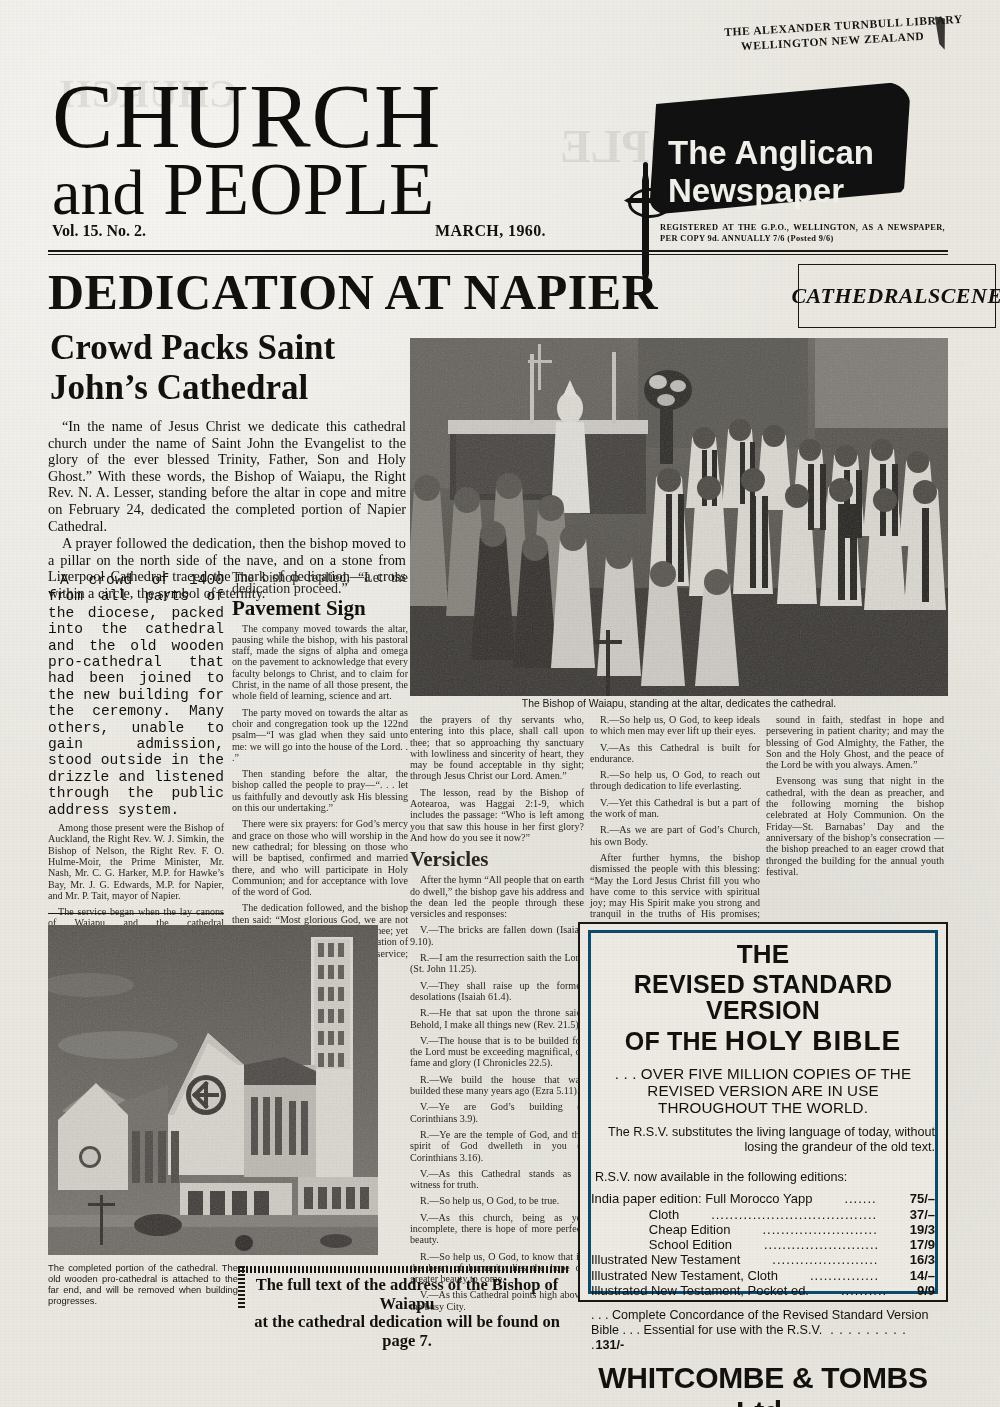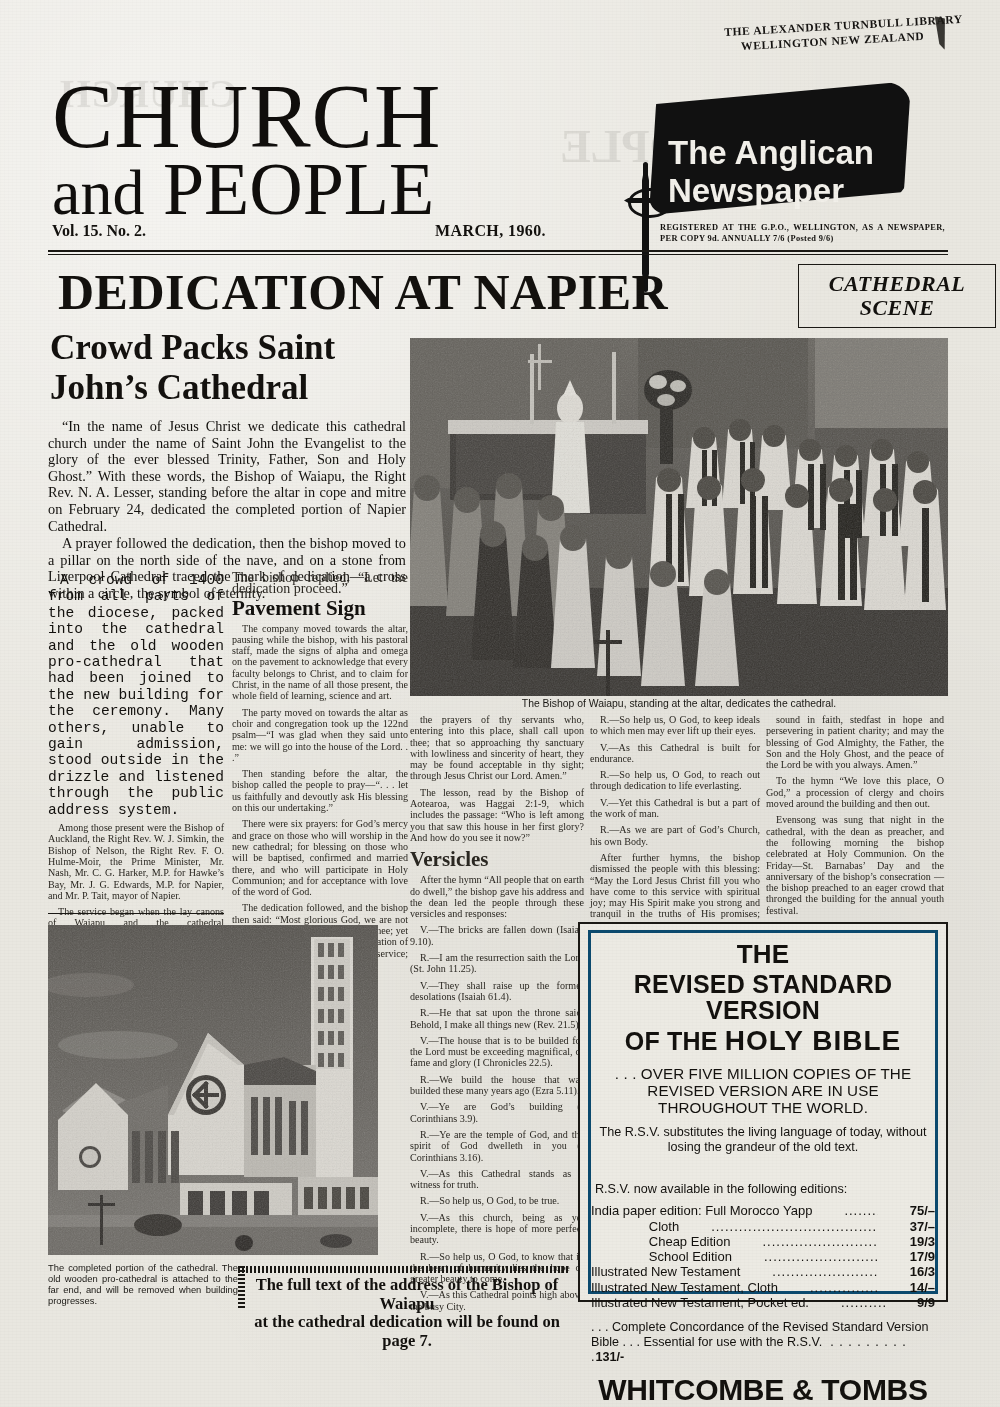--- a/index.html
+++ b/index.html
@@ -63,24 +63,24 @@
   .volline{position:absolute;left:0;top:222px;width:1000px;height:30px;}
   .vol{position:absolute;left:52px;top:0;font-size:16px;font-weight:bold;}
   .date{position:absolute;left:435px;top:0;font-size:16px;font-weight:bold;letter-spacing:.4px;}
   .reg{position:absolute;left:660px;top:0px;width:285px;font-size:8.4px;
      font-weight:bold;letter-spacing:.35px;line-height:1.35;text-align:justify;}
   .rule-a{position:absolute;left:48px;top:250px;width:900px;border-top:2.4px solid #1a1814;}
   .rule-b{position:absolute;left:48px;top:254px;width:900px;border-top:1px solid #1a1814;}
 
   
   .hl-wrap{position:absolute;left:48px;top:266px;width:900px;height:56px;}
-  .hl{position:absolute;left:10px;top:0;font-size:50px;line-height:52px;font-weight:bold;
+  .hl{position:absolute;left:0;top:0;font-size:50px;line-height:52px;font-weight:bold;
      letter-spacing:.5px;white-space:nowrap;}
   .cathbox{position:absolute;left:750px;top:-2px;width:196px;height:62px;
-     border:1.6px solid #1a1814;display:flex;flex-direction:column;
+     border:1.6px solid #1a1814;display:flex;
      align-items:center;justify-content:center;}
   .cathbox span{font-style:italic;font-weight:bold;font-size:22px;line-height:24px;
      letter-spacing:.5px;}
 
   
   .sub{position:absolute;left:50px;top:328px;width:355px;font-size:35px;
      line-height:40px;font-weight:bold;}
 
   
   .lead{position:absolute;left:48px;top:418px;width:358px;font-size:14.3px;
@@ -122,22 +122,22 @@
   .ad .inner{border:3px solid #0c4a6e;height:100%;box-sizing:border-box;padding:8px 0;}
   .ad-title{font-family:"Liberation Sans",sans-serif;font-weight:bold;text-align:center;
      line-height:1.06;letter-spacing:.2px;}
   .ad-t1{font-size:26px;}
   .ad-t2{font-size:25px;margin-top:2px;}
   .ad-t3{font-size:25px;margin-top:2px;}
   .ad-t3 b{font-size:28px;letter-spacing:1px;}
   .ad-over{font-family:"Liberation Sans",sans-serif;font-size:15.2px;line-height:17px;
      text-align:center;margin-top:10px;letter-spacing:.1px;}
   .ad-sub{font-family:"Liberation Sans",sans-serif;font-size:12.6px;line-height:15px;
-     text-align:center;margin-top:9px;}
-  .ad-avail{font-family:"Liberation Sans",sans-serif;font-size:12.6px;margin-top:27px;
+     text-align:right;margin-top:9px;}
+  .ad-avail{font-family:"Liberation Sans",sans-serif;font-size:12.6px;margin-top:15px;
      padding-left:4px;}
   .ad-list{font-family:"Liberation Sans",sans-serif;font-size:13px;line-height:15.3px;
      margin-top:7px;}
   .ad-list .row{display:flex;white-space:nowrap;gap:32px;}
   .ad-list .lbl{}
   .ad-list .dots{flex:1;overflow:hidden;letter-spacing:1px;}
   .ad-list .pr{font-weight:bold;}
   .ad-conc{font-family:"Liberation Sans",sans-serif;font-size:12.6px;line-height:15px;
      margin-top:10px;}
   .ad-shop{font-family:"Liberation Sans",sans-serif;font-weight:bold;font-size:30px;
@@ -397,21 +397,20 @@
     <p>R.—So help us, O God, to keep ideals to which men may ever lift up their eyes.</p>
     <p>V.—As this Cathedral is built for endurance.</p>
     <p>R.—So help us, O God, to reach out through dedication to life everlasting.</p>
     <p>V.—Yet this Cathedral is but a part of the work of man.</p>
     <p>R.—As we are part of God’s Church, his own Body.</p>
     <p>After further hymns, the bishop dismissed the people with this blessing: “May the Lord Jesus Christ fill you who have come to this service with spiritual joy; may His Spirit make you strong and tranquil in the truths of His promises; may He keep you</p>
   </div>
 
   <div class="colE small">
     <p>sound in faith, stedfast in hope and persevering in patient charity; and may the blessing of God Almighty, the Father, the Son and the Holy Ghost, and the peace of the Lord be with you always.  Amen.”</p>
-    <p>To the hymn “We love this place, O God,” a procession of clergy and choirs moved around the building and then out.</p>
     <p>Evensong was sung that night in the cathedral, with the dean as preacher, and the following morning the bishop celebrated at Holy Communion. On the Friday—St. Barnabas’ Day and the anniversary of the bishop’s consecration — the bishop preached to an eager crowd that thronged the building for the annual youth festival.</p>
   </div>
 
   <div class="photo2">
     <svg viewBox="0 0 330 330" width="330" height="330" preserveAspectRatio="none">
       <defs>
         <filter id="gr2">
             <feTurbulence type="fractalNoise" baseFrequency="0.9" numOctaves="4"></feTurbulence>
           <feColorMatrix type="saturate" values="0"></feColorMatrix>
           <feComponentTransfer>

